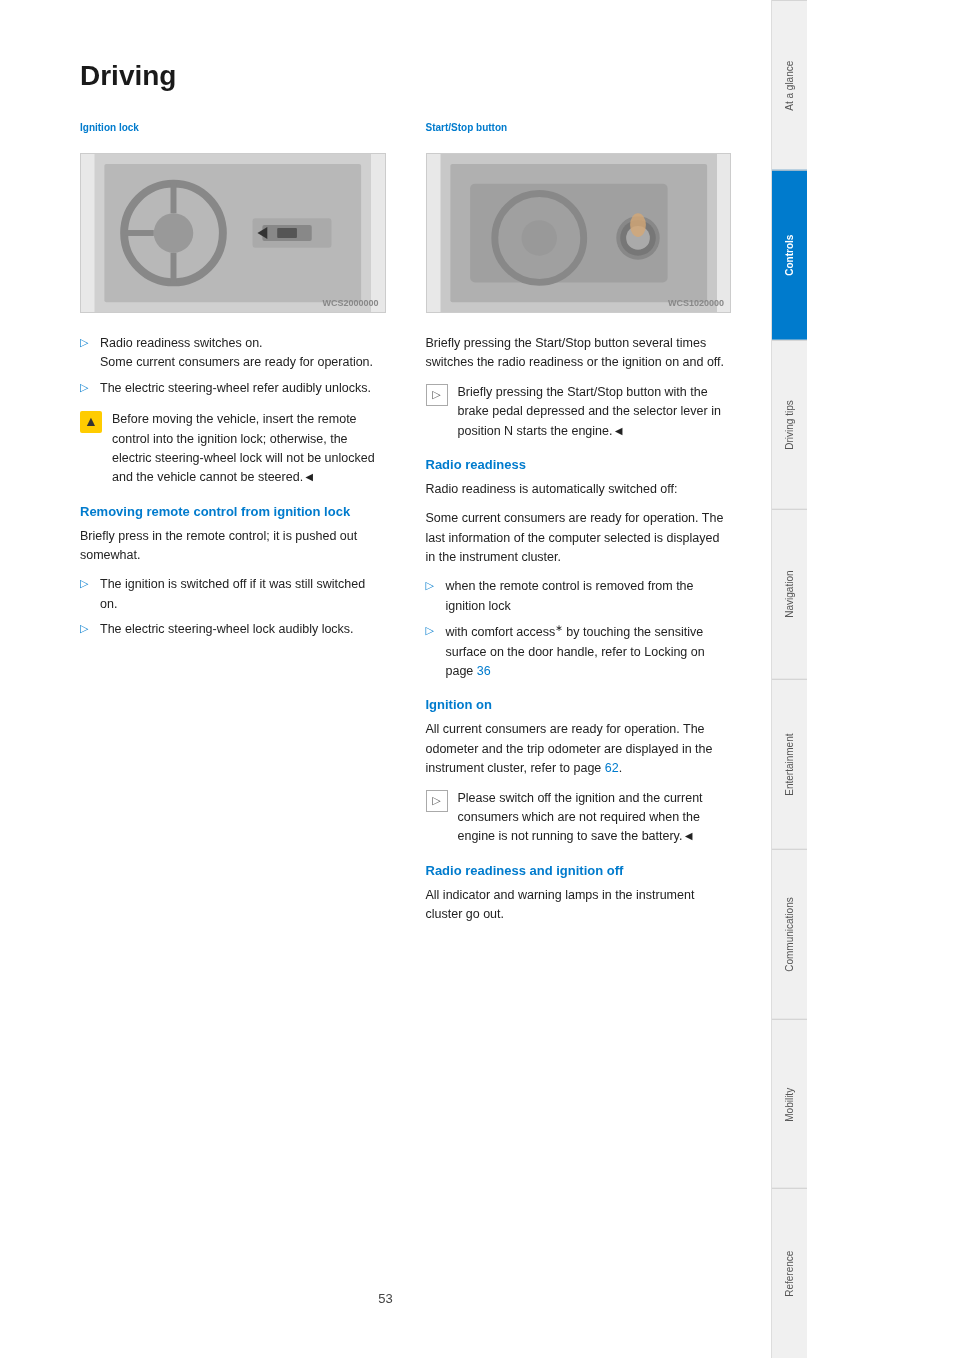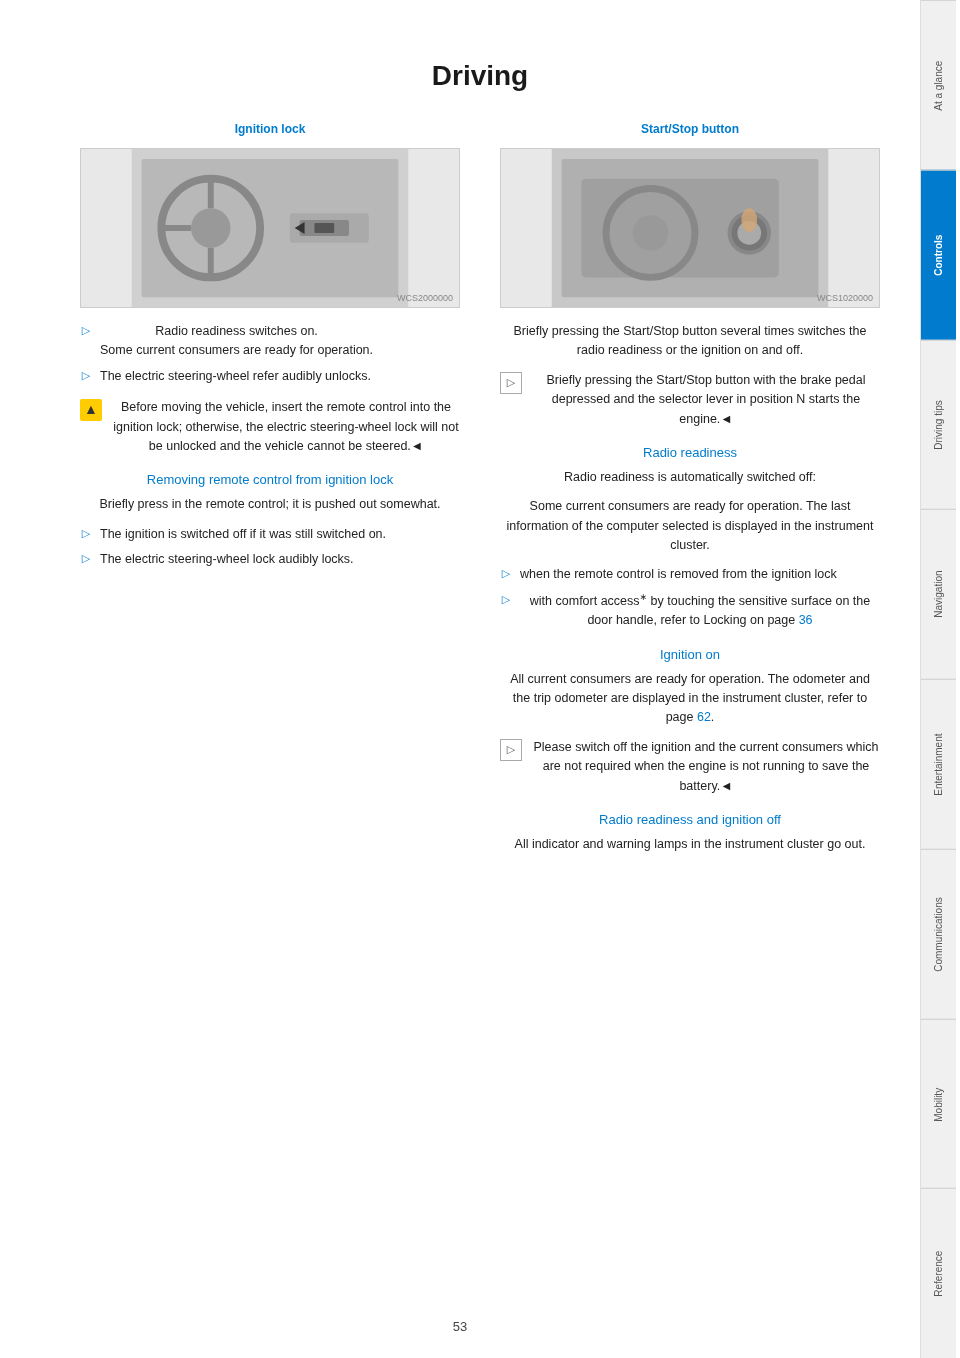--- a/index.html
+++ b/index.html
@@ -7,23 +7,22 @@
       width: 960px;
       min-height: 1358px;
       background: #ffffff;
       font-family: Arial, Helvetica, sans-serif;
       font-size: 13px;
       color: #222;
       position: relative;
     }
     .page-container {
       display: flex;
-      width: 956px;
+      width: 807px;
       min-height: 1358px;
-      text-align: center;
     }
     .main-content {
       flex: 1;
       padding: 60px 40px 60px 80px;
       position: relative;
     }
     .page-title {
       font-size: 28px;
       font-weight: bold;
       color: #1a1a1a;
@@ -33,40 +32,41 @@
       display: flex;
       gap: 40px;
     }
     .left-column {
       flex: 1;
     }
     .right-column {
       flex: 1;
     }
     .section-heading {
-      font-size: 12px;
+      font-size: 10px;
       font-weight: bold;
       color: #007bcd;
-      margin-bottom: 12px;
+      margin-bottom: 20px;
     }
     .sub-heading {
       font-size: 13px;
-      font-weight: normal;
+      font-weight: bold;
       color: #007bcd;
       margin-bottom: 8px;
       margin-top: 16px;
     }
     .image-placeholder {
       width: 100%;
       height: 160px;
       background: #e8e8e8;
       border: 1px solid #ccc;
-      margin-bottom: 14px;
+      margin-bottom: 21px;
       position: relative;
       overflow: hidden;
+      font-weight: bold;
     }
     .image-placeholder svg {
       width: 100%;
       height: 100%;
     }
     .image-code {
       position: absolute;
       bottom: 4px;
       right: 6px;
       font-size: 9px;
@@ -128,21 +128,21 @@
       display: flex;
       align-items: center;
       justify-content: center;
       margin-right: 10px;
       margin-top: 1px;
       font-size: 11px;
       color: #555;
     }
     .page-number {
       position: absolute;
-      bottom: 24px;
+      bottom: 52px;
       left: 50%;
       transform: translateX(-50%);
       font-size: 13px;
       color: #444;
     }
     .sidebar {
       width: 36px;
       min-height: 1358px;
       background: #f0f0f0;
       display: flex;

